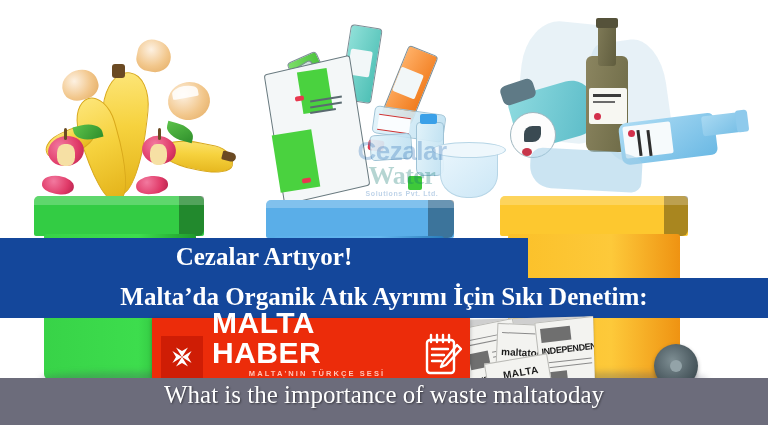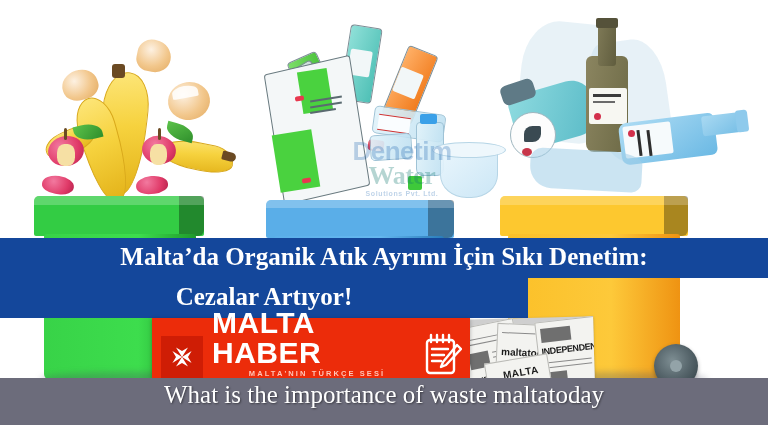--- a/index.html
+++ b/index.html
@@ -179,29 +179,29 @@
       <div class="lid" style="left:500px;top:196px;width:188px;height:40px;background:#fdc82f;">
         <div class="shade" style="width:13%;"></div>
         <div style="position:absolute;left:0;top:0;width:100%;height:9px;background:rgba(255,255,255,.22);border-radius:5px 5px 0 0;"></div>
       </div>
       <div class="body" style="left:508px;top:234px;width:172px;height:146px;background:linear-gradient(90deg,#fbc028 0%,#fdc93a 60%,#ef9312 100%);"></div>
       <div class="floorshadow" style="left:506px;top:372px;width:202px;height:14px;"></div>
       <div class="wheel" style="left:654px;top:344px;width:44px;height:44px;"></div>
     </div>
 
     <div class="wm">
-      <div class="l1">Denetim</div>
+      <div class="l1">Cezalar</div>
       <div class="l2">Water</div>
       <div class="l3">Solutions Pvt. Ltd.</div>
     </div>
   </div>
 
   <div class="titlewrap">
+    <div class="tline tline2">Cezalar Artıyor!</div>
     <div class="tline tline1">Malta’da Organik Atık Ayrımı İçin Sıkı Denetim:</div>
-    <div class="tline tline2">Cezalar Artıyor!</div>
   </div>
 
   <div class="news">
     <div class="sheet" style="left:-6px;top:4px;width:56px;height:66px;transform:rotate(-10deg);">
       <div class="ln" style="left:6px;top:12px;width:40px;"></div>
       <div class="ln" style="left:6px;top:17px;width:40px;"></div>
       <div class="blk" style="left:6px;top:26px;width:20px;height:16px;"></div>
       <div class="ln" style="left:30px;top:28px;width:18px;"></div>
       <div class="ln" style="left:30px;top:33px;width:18px;"></div>
       <div class="hl" style="left:4px;top:50px;font-size:7px;font-style:italic;">TIMES</div>

